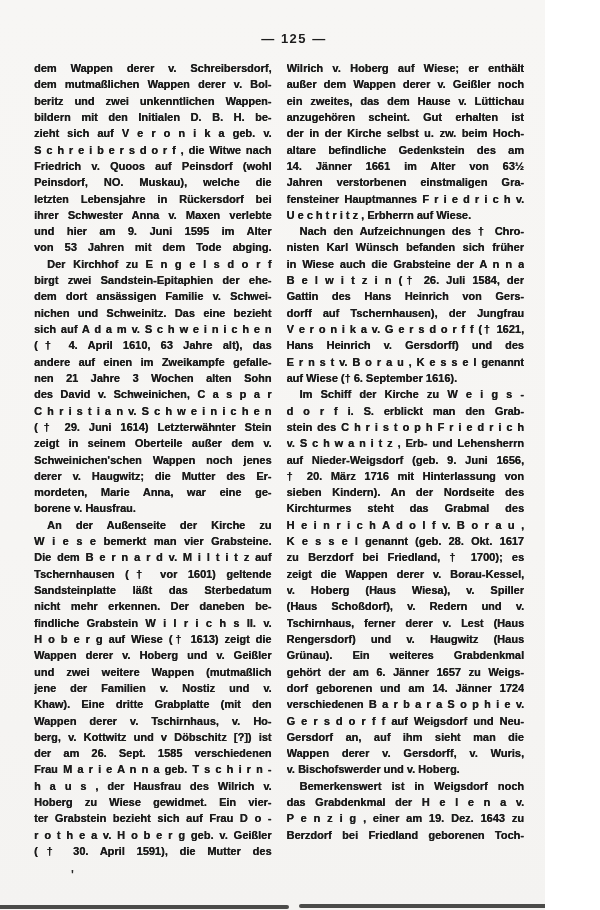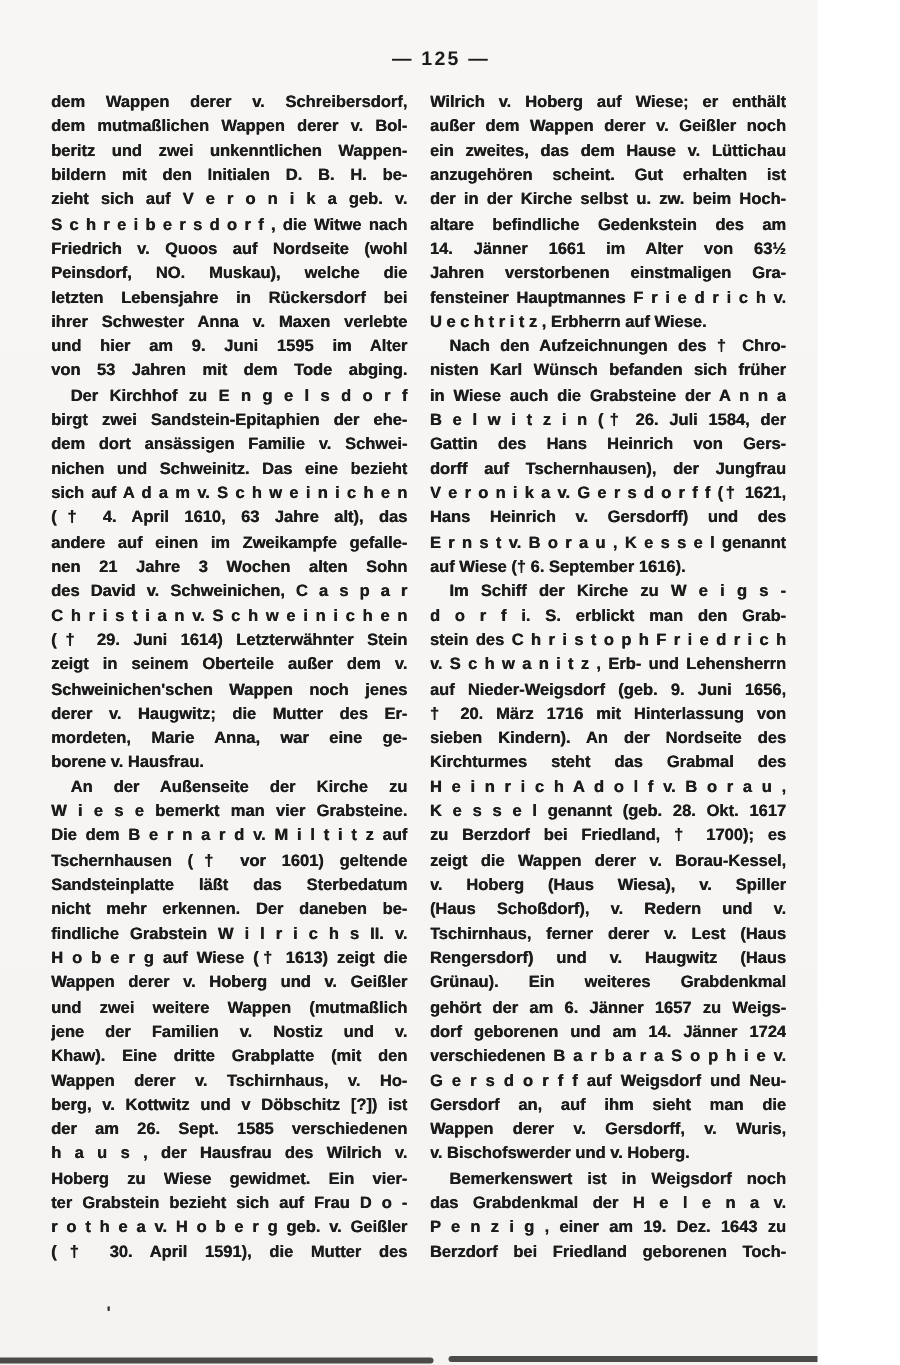--- a/index.html
+++ b/index.html
@@ -54,21 +54,21 @@
   <div class="tick-top-right"></div>
   <div class="header">— 125 —</div>
   <div class="cols">
     <div class="col" id="col-left">
         <div class="ln">dem Wappen derer v. Schreibersdorf,</div>
         <div class="ln">dem mutmaßlichen Wappen derer v. Bol-</div>
         <div class="ln">beritz und zwei unkenntlichen Wappen-</div>
         <div class="ln">bildern mit den Initialen D. B. H. be-</div>
         <div class="ln">zieht sich auf V e r o n i k a geb. v.</div>
         <div class="ln">S c h r e i b e r s d o r f , die Witwe nach</div>
-        <div class="ln">Friedrich v. Quoos auf Nordseite (wohl</div>
+        <div class="ln">Friedrich v. Quoos auf Peinsdorf (wohl</div>
         <div class="ln">Peinsdorf, NO. Muskau), welche die</div>
         <div class="ln">letzten Lebensjahre in Rückersdorf bei</div>
         <div class="ln">ihrer Schwester Anna v. Maxen verlebte</div>
         <div class="ln">und hier am 9. Juni 1595 im Alter</div>
         <div class="ln">von 53 Jahren mit dem Tode abging.</div>
         <div class="ln ind">Der Kirchhof zu E n g e l s d o r f</div>
         <div class="ln">birgt zwei Sandstein-Epitaphien der ehe-</div>
         <div class="ln">dem dort ansässigen Familie v. Schwei-</div>
         <div class="ln">nichen und Schweinitz. Das eine bezieht</div>
         <div class="ln">sich auf A d a m v. S c h w e i n i c h e n</div>
@@ -91,20 +91,21 @@
         <div class="ln">nicht mehr erkennen. Der daneben be-</div>
         <div class="ln">findliche Grabstein W i l r i c h s II. v.</div>
         <div class="ln">H o b e r g auf Wiese († 1613) zeigt die</div>
         <div class="ln">Wappen derer v. Hoberg und v. Geißler</div>
         <div class="ln">und zwei weitere Wappen (mutmaßlich</div>
         <div class="ln">jene der Familien v. Nostiz und v.</div>
         <div class="ln">Khaw). Eine dritte Grabplatte (mit den</div>
         <div class="ln">Wappen derer v. Tschirnhaus, v. Ho-</div>
         <div class="ln">berg, v. Kottwitz und v Döbschitz [?]) ist</div>
         <div class="ln">der am 26. Sept. 1585 verschiedenen</div>
+        <div class="ln">Frau M a r i e A n n a geb. T s c h i r n -</div>
         <div class="ln">h a u s , der Hausfrau des Wilrich v.</div>
         <div class="ln">Hoberg zu Wiese gewidmet. Ein vier-</div>
         <div class="ln">ter Grabstein bezieht sich auf Frau D o -</div>
         <div class="ln">r o t h e a v. H o b e r g geb. v. Geißler</div>
         <div class="ln">(† 30. April 1591), die Mutter des</div>
       </div>
     <div class="col" id="col-right">
         <div class="ln">Wilrich v. Hoberg auf Wiese; er enthält</div>
         <div class="ln">außer dem Wappen derer v. Geißler noch</div>
         <div class="ln">ein zweites, das dem Hause v. Lüttichau</div>

